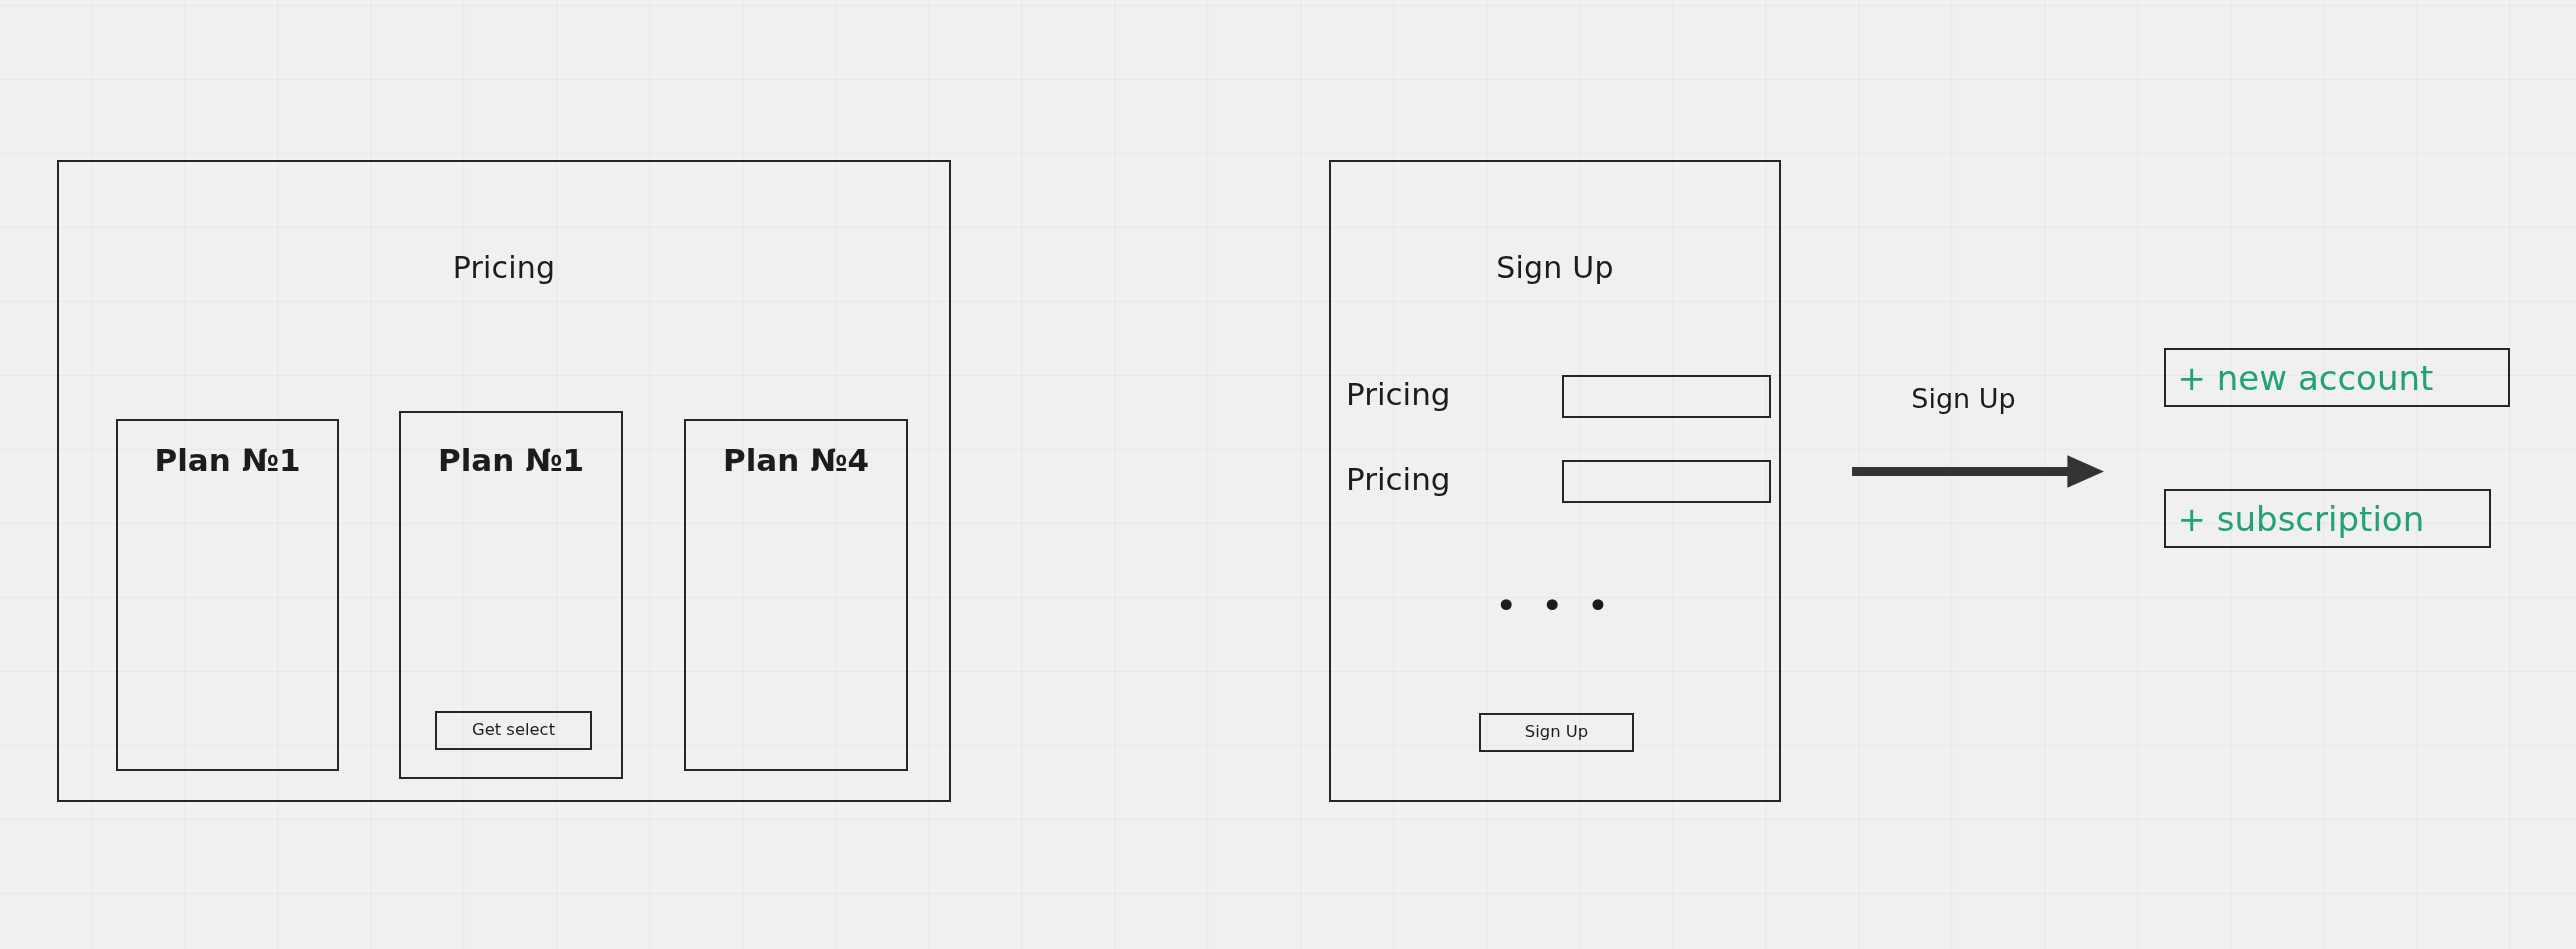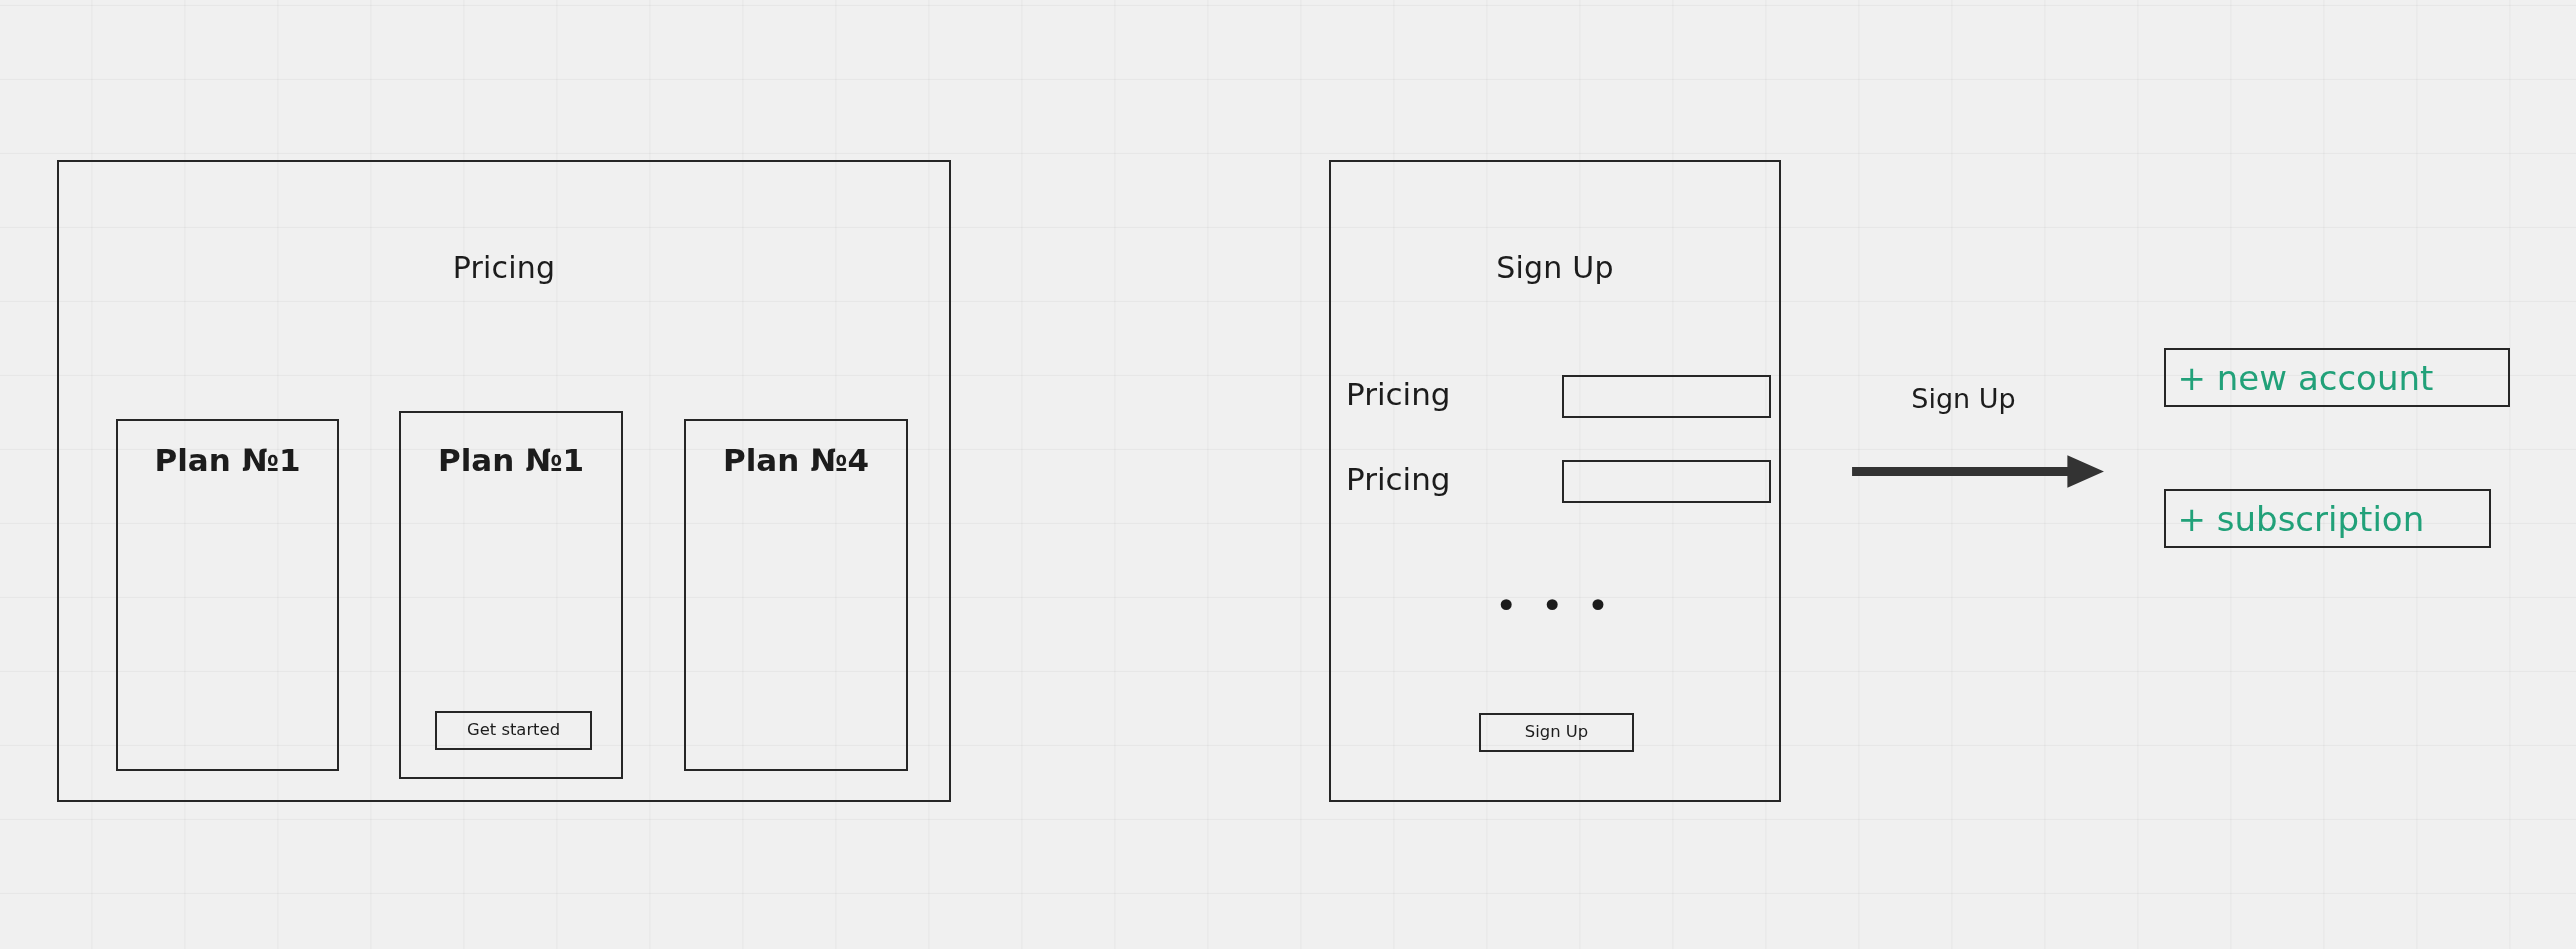--- a/index.html
+++ b/index.html
@@ -148,21 +148,21 @@
   </div>
 
   <div class="panel-title" style="left:57px; top:250px; width:894px;">Pricing</div>
 
   <div class="card" style="left:116px; top:419px; width:223px; height:352px;">
     <div class="card-title" style="top:21px;">Plan №1</div>
   </div>
 
   <div class="card" style="left:399px; top:411px; width:224px; height:368px;">
     <div class="card-title" style="top:29.4px;">Plan №1</div>
-    <button class="btn" style="left:34px; top:298px; width:157px; height:39px;">Get started</button>
+    <button class="btn" style="left:34px; top:298px; width:157px; height:39px;">Get select</button>
   </div>
 
   <div class="card" style="left:684px; top:419px; width:224px; height:352px;">
     <div class="card-title" style="top:21px;">Plan №4</div>
   </div>
 
 
   <div class="panel" style="left:1329px; top:160px; width:452px; height:642px;">
   </div>
 

